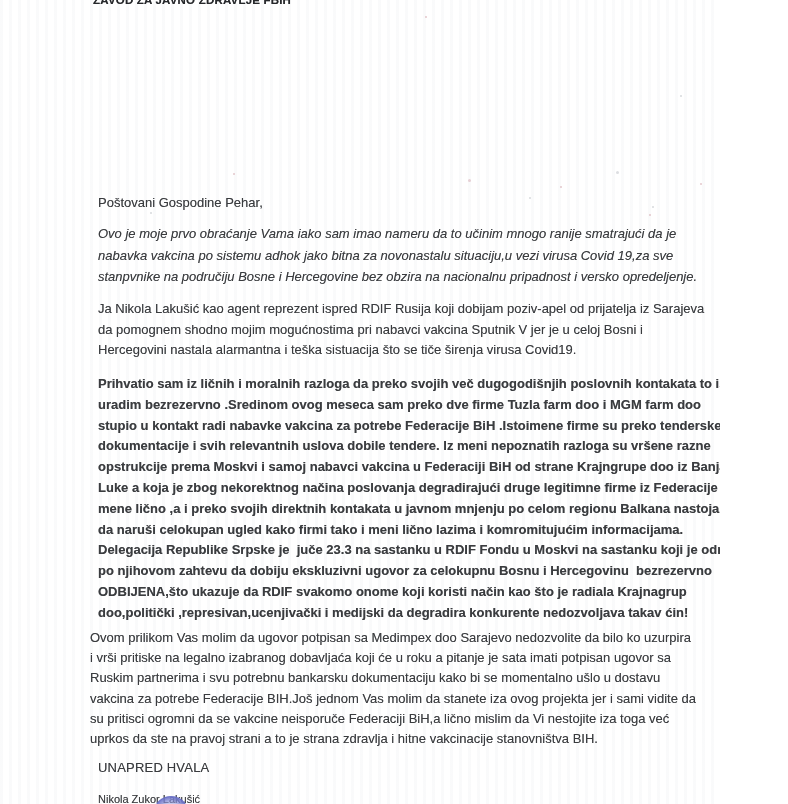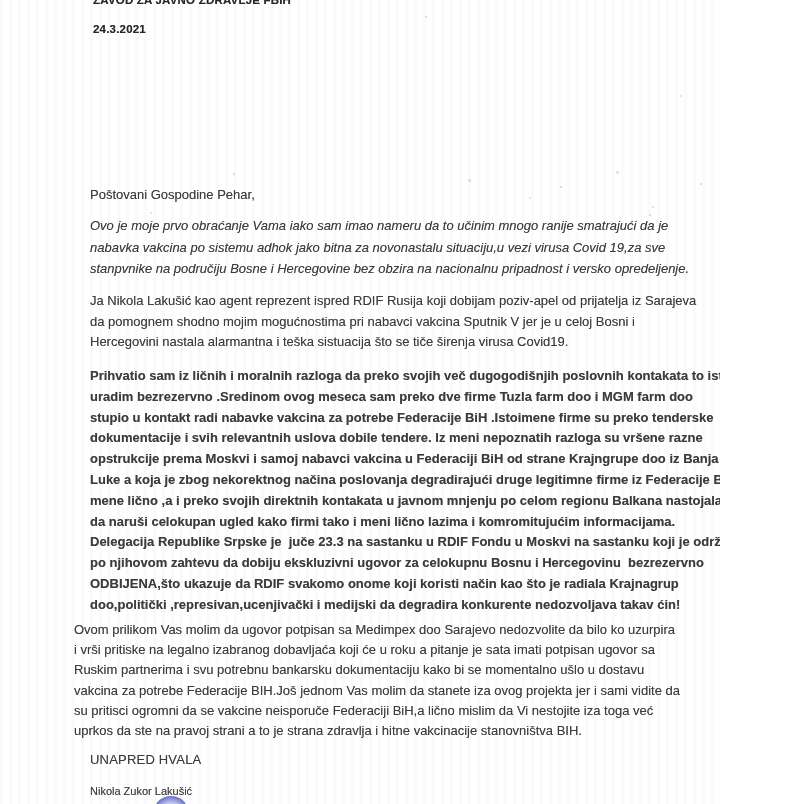--- a/index.html
+++ b/index.html
@@ -23,27 +23,27 @@
     letter-spacing: 0.2px;
     color: #26282b;
     text-shadow: 0 0 0.5px rgba(40,42,45,0.55);
   }
   .addr-line { line-height: 14px; margin-bottom: 14.5px; white-space: pre; }
   .body-text {
     font-size: 13px;
     color: #3a3c3f;
     text-shadow: 0 0 0.5px rgba(58,60,63,0.5);
     white-space: pre;
-    margin: 0;
+    margin: 8px;
   }
   .salutation { position: absolute; top: 185px; left: 90px; line-height: 20px; }
   .para-1 { position: absolute; top: 215px; left: 90px; line-height: 21.5px; font-style: italic; }
   .para-2 { position: absolute; top: 291px; left: 90px; line-height: 20.5px; }
   .para-3 { position: absolute; top: 366px; left: 90px; line-height: 20.8px; font-weight: bold; }
-  .para-4 { position: absolute; top: 620px; left: 74px; line-height: 20.2px; }
+  .para-4 { position: absolute; top: 620px; left: 82px; line-height: 20.2px; }
   .closing { position: absolute; top: 750px; left: 90px; line-height: 20px; letter-spacing: 0.2px; }
   .sig-name { position: absolute; top: 781px; left: 90px; line-height: 20px; font-size: 11px; }
   .stamp {
     position: absolute;
     top: 796px;
     left: 155px;
     width: 30px;
     height: 24px;
     border-radius: 50%;
     background: radial-gradient(ellipse at center, rgba(150,158,225,0.55) 35%, rgba(108,114,200,0.95) 72%, rgba(108,114,200,0.2) 78%);
@@ -80,21 +80,20 @@
     <span class="speck" style="left:649px; top:214px;"></span>
     <span class="speck gray" style="left:652px; top:206px;"></span>
     <span class="speck" style="left:700px; top:183px;"></span>
     <span class="speck gray" style="left:727px; top:168px;"></span>
     <span class="speck big" style="left:762px; top:200px;"></span>
     <span class="speck gray" style="left:773px; top:190px;"></span>
   </div>
 
   <div class="addr-block">
     <div class="addr-line">ZAVOD ZA JAVNO ZDRAVLJE FBIH</div>
-    <div class="addr-line">24.3.2021</div>
   </div>
 
   <p class="body-text salutation">Poštovani Gospodine Pehar,</p>
 
   <p class="body-text para-1">Ovo je moje prvo obraćanje Vama iako sam imao nameru da to učinim mnogo ranije smatrajući da je
 nabavka vakcina po sistemu adhok jako bitna za novonastalu situaciju,u vezi virusa Covid 19,za sve
 stanpvnike na područiju Bosne i Hercegovine bez obzira na nacionalnu pripadnost i versko opredeljenje.</p>
   <p class="body-text para-2">Ja Nikola Lakušić kao agent reprezent ispred RDIF Rusija koji dobijam poziv-apel od prijatelja iz Sarajeva
 da pomognem shodno mojim mogućnostima pri nabavci vakcina Sputnik V jer je u celoj Bosni i
 Hercegovini nastala alarmantna i teška sistuacija što se tiče širenja virusa Covid19.</p>

